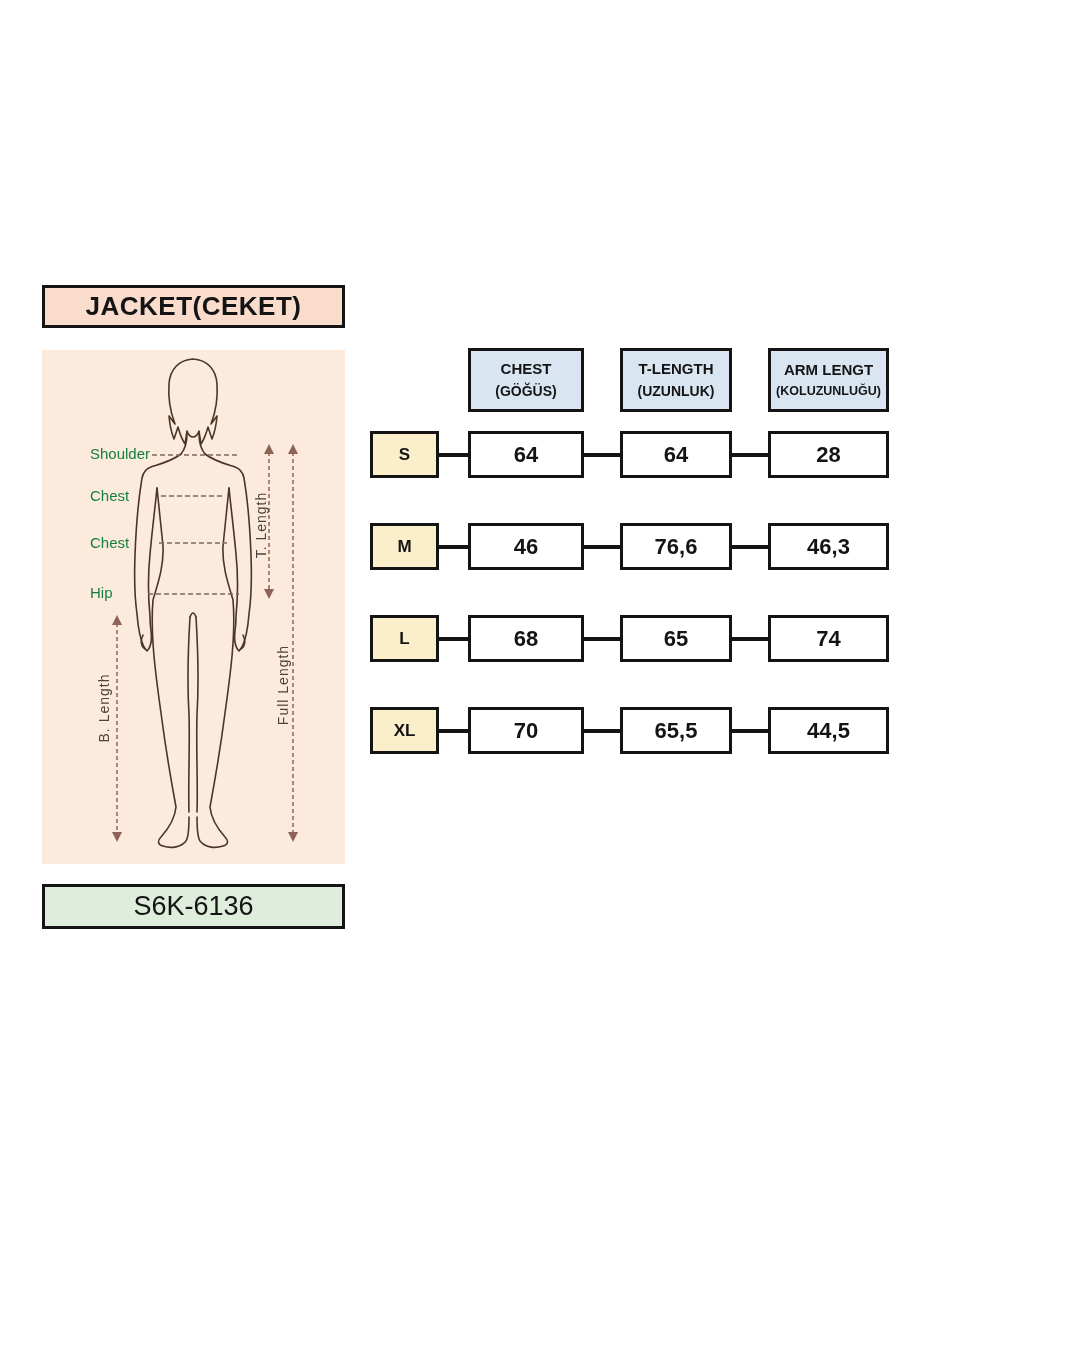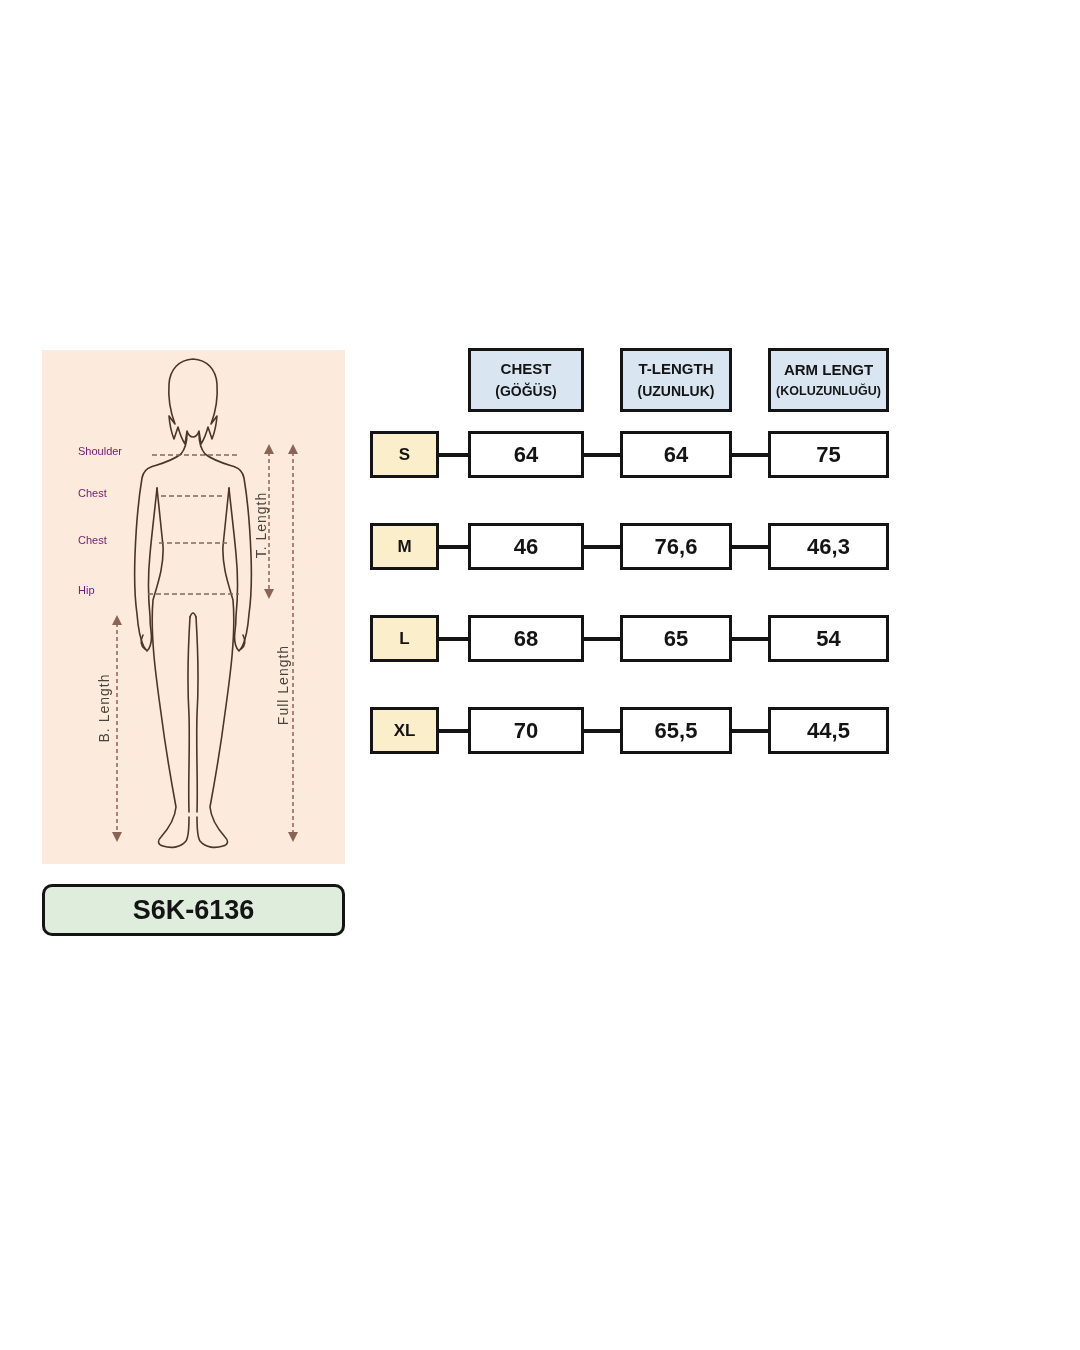--- a/index.html
+++ b/index.html
@@ -10,26 +10,26 @@
     font-family:"Liberation Sans", sans-serif;
   }
   .box {
     position:absolute; border:3px solid #141414;
     display:flex; align-items:center; justify-content:center;
     text-align:center; color:#141414;
   }
   
   .title-box { left:42px; top:285px; width:303px; height:43px;
     background:#fadccd; font-size:26px; font-weight:bold; letter-spacing:.5px; }
-  .code-box { left:42px; top:884px; width:303px; height:52px;
-    background:#dfeddc; font-size:27px; font-weight:bold;border-radius:10px; }
+  .code-box { left:42px; top:884px; width:303px; height:45px;
+    background:#dfeddc; font-size:27px; font-weight:normal; }
   .diagram { position:absolute; left:42px; top:350px; width:303px; height:514px;
     background:#fcebdc; }
   .diagram svg { position:absolute; left:0; top:0; }
-  .mlabel { position:absolute; left:36px; font-size:11px; color:#701a75;
+  .mlabel { position:absolute; left:48px; font-size:15px; color:#15803d;
     white-space:nowrap; }
   .vlabel { position:absolute; font-size:14px; color:#4b443c; letter-spacing:1px;
     white-space:nowrap; transform:translate(-50%,-50%) rotate(-90deg); }
   
   .hdr { background:#d9e5f1; flex-direction:column; line-height:1.5;
     font-weight:bold; top:348px; height:64px; }
   .hdr .l1 { font-size:15px; }
   .hdr .l2 { font-size:14px; }
   .hdr.small .l2 { font-size:12.5px; }
   .col1 { left:468px; width:116px; }
@@ -42,20 +42,23 @@
   .conn { position:absolute; height:4px; background:#141414; }
   .c0 { left:439px; width:29px; }
   .c1 { left:584px; width:36px; }
   .c2 { left:732px; width:36px; }
 </style>
 </head>
 <body>
 
 <div class="canvas">
 
+  <div class="box title-box">
+    <span>JACKET(CEKET)</span>
+  </div>
 
   <div class="diagram">
     <svg width="303" height="514" viewBox="0 0 303 514">
 
       <g fill="none" stroke="#4a3527" stroke-width="1.6" stroke-linecap="round" stroke-linejoin="round">
 
         <path d="M151 9 C137 10 128 19 127 34 C126 48 128 61 133 74 L127 66
                  Q128 79 132 89 L136 77 Q139 88 143 94 L145 81 Q147 87 151 87
                  Q155 87 157 81 L159 94 Q163 88 166 77 L170 89 Q174 79 175 66
                  L169 74 C174 61 176 48 175 34 C174 19 165 10 151 9 Z"></path>
@@ -138,41 +141,41 @@
     <span class="l2">(UZUNLUK)</span>
   </div>
 
   <div>
     <div class="box size-cell row-cell" style="top:431px">S</div>
     <div class="conn c0" style="top:453px"></div>
     <div class="box val-cell row-cell col1" style="top:431px">64</div>
     <div class="conn c1" style="top:453px"></div>
     <div class="box val-cell row-cell col2" style="top:431px">64</div>
     <div class="conn c2" style="top:453px"></div>
-    <div class="box val-cell row-cell col3" style="top:431px">75</div>
+    <div class="box val-cell row-cell col3" style="top:431px">28</div>
   </div>
 
   <div>
     <div class="box size-cell row-cell" style="top:523px">M</div>
     <div class="conn c0" style="top:545px"></div>
     <div class="box val-cell row-cell col1" style="top:523px">46</div>
     <div class="conn c1" style="top:545px"></div>
     <div class="box val-cell row-cell col2" style="top:523px">76,6</div>
     <div class="conn c2" style="top:545px"></div>
     <div class="box val-cell row-cell col3" style="top:523px">46,3</div>
   </div>
 
   <div>
     <div class="box size-cell row-cell" style="top:615px">L</div>
     <div class="conn c0" style="top:637px"></div>
     <div class="box val-cell row-cell col1" style="top:615px">68</div>
     <div class="conn c1" style="top:637px"></div>
     <div class="box val-cell row-cell col2" style="top:615px">65</div>
     <div class="conn c2" style="top:637px"></div>
-    <div class="box val-cell row-cell col3" style="top:615px">54</div>
+    <div class="box val-cell row-cell col3" style="top:615px">74</div>
   </div>
 
   <div>
     <div class="box size-cell row-cell" style="top:707px">XL</div>
     <div class="conn c0" style="top:729px"></div>
     <div class="box val-cell row-cell col1" style="top:707px">70</div>
     <div class="conn c1" style="top:729px"></div>
     <div class="box val-cell row-cell col2" style="top:707px">65,5</div>
     <div class="conn c2" style="top:729px"></div>
     <div class="box val-cell row-cell col3" style="top:707px">44,5</div>

